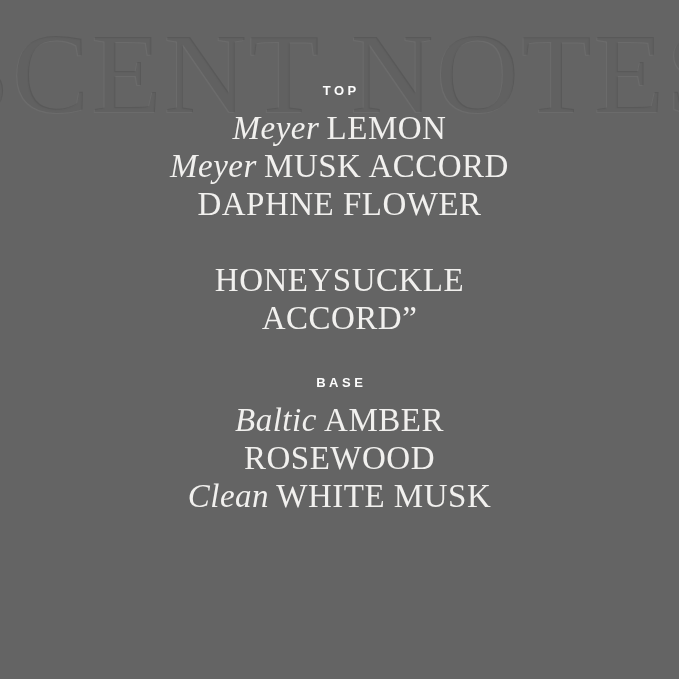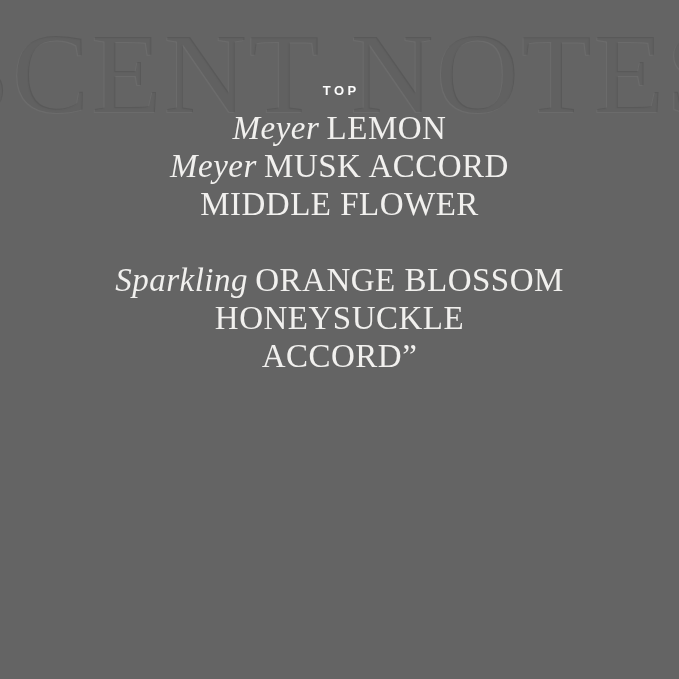--- a/index.html
+++ b/index.html
@@ -84,31 +84,40 @@
 
     <div class="section">
       <div class="section-label">TOP</div>
       <div class="note-line">
         <em class="note-italic">Meyer</em><span class="note-caps">LEMON</span>
       </div>
       <div class="note-line">
         <em class="note-italic">Meyer</em><span class="note-caps">MUSK ACCORD</span>
       </div>
       <div class="note-line">
-        <em class="note-italic"></em><span class="note-caps">MIDDLE FLOWER</span>
+        <em class="note-italic"></em><span class="note-caps">DAPHNE FLOWER</span>
       </div>
     </div>
 
     <div class="section">
-      <div class="note-line">
-        <em class="note-italic">Sparkling</em><span class="note-caps">ORANGE BLOSSOM</span>
-      </div>
       <div class="note-line">
         <em class="note-italic"></em><span class="note-caps">HONEYSUCKLE</span>
       </div>
       <div class="note-line">
         <em class="note-italic"></em><span class="note-caps">ACCORD”</span>
       </div>
     </div>
 
+    <div class="section">
+      <div class="section-label">BASE</div>
+      <div class="note-line">
+        <em class="note-italic">Baltic</em><span class="note-caps">AMBER</span>
+      </div>
+      <div class="note-line">
+        <em class="note-italic"></em><span class="note-caps">ROSEWOOD</span>
+      </div>
+      <div class="note-line">
+        <em class="note-italic">Clean</em><span class="note-caps">WHITE MUSK</span>
+      </div>
+    </div>
 
   </div>
 </div>
 
 </body></html>

